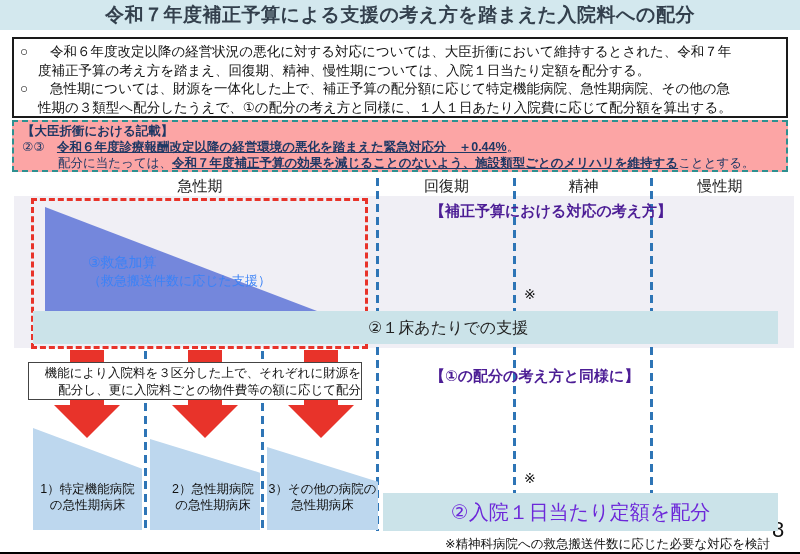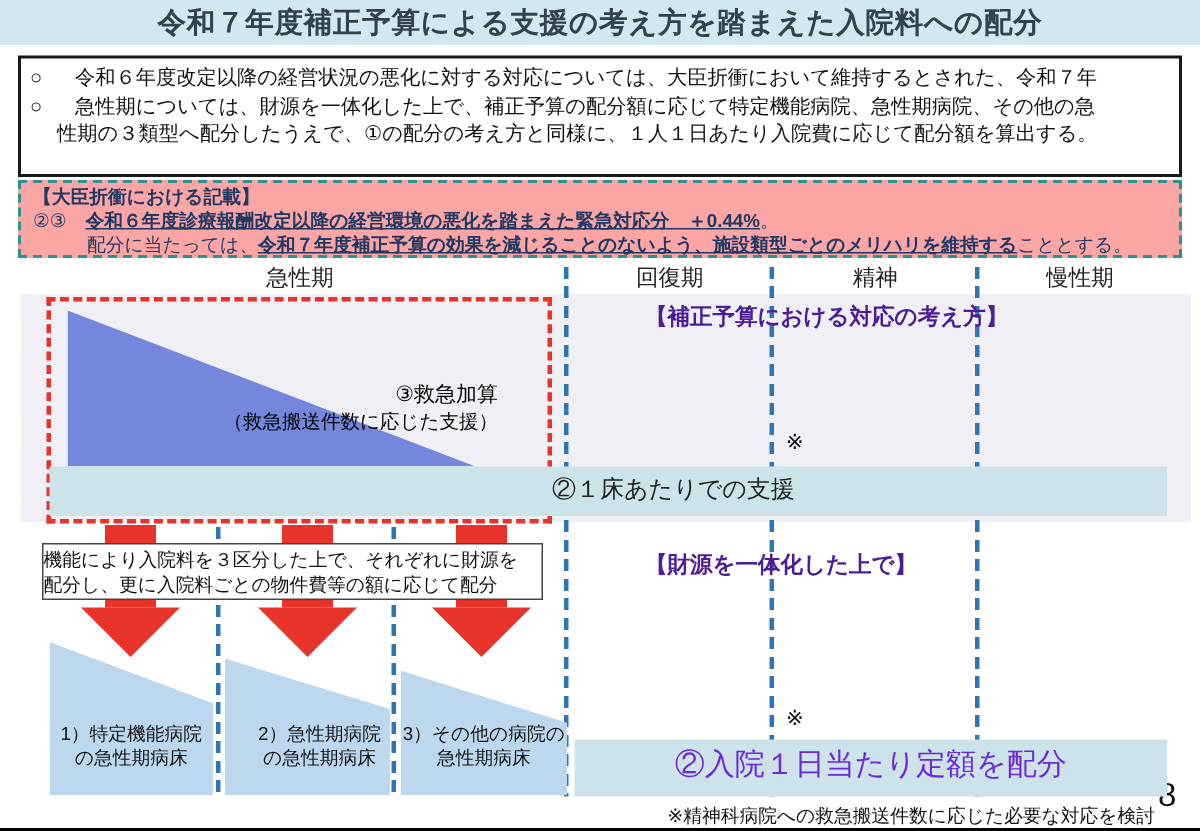--- a/index.html
+++ b/index.html
@@ -55,25 +55,25 @@
   .red-dash-box {
     position:absolute; left:31px; top:198px; width:337px; height:151px;
     border:3px dashed #e8332a; z-index:2; background:transparent;
   }
   .tri-main {
     position:absolute; left:45px; top:207px; width:272px; height:104px;
     background:#7487dc; clip-path:polygon(0 0,100% 100%,0 100%); z-index:2;
   }
   .tri-label {
     position:absolute; left:88px; top:252px; width:244px; z-index:3;
-    text-align:right; color:#000000;
+    text-align:left; color:#3b82f6;
   }
   .tri-label .l1 { font-size:14px; line-height:20px; }
   .tri-label .l2 { font-size:13px; line-height:18px; }
-  .band { position:absolute; background:#cbe3e9; z-index:2;font-family:Liberation Mono, monospace; }
+  .band { position:absolute; background:#cbe3e9; z-index:2; }
   .band1 { left:33px; top:311px; width:745px; height:33px; }
   .band1 .band-text {
     position:absolute; left:335px; top:0; line-height:33px; font-size:16px; color:#222;
   }
   .band2 { left:383px; top:493px; width:395px; height:38px; text-align:center; }
   .band2 .band-text { line-height:38px; font-size:20px; color:#6d28d9; }
   .side-heading {
     position:absolute; font-weight:bold; font-size:15px;
     color:#4c1d95; z-index:3;
   }
@@ -86,21 +86,21 @@
   .arrow-stem { position:absolute; width:34px; top:350px; height:55px; background:#e8332a; z-index:2; }
   .arrow-head {
     position:absolute; top:405px; width:0; height:0; z-index:2;
     border-left:33px solid transparent; border-right:33px solid transparent;
     border-top:33px solid #e8332a;
   }
   
   .arrow-box {
     position:absolute; left:28px; top:362px; width:334px; height:38px;
     background:#fff; border:1px solid #444; z-index:4;
-    text-align:left; font-size:12.5px; line-height:17px; color:#111;
+    text-align:right; font-size:12.5px; line-height:17px; color:#111;
     padding-top:2px;
   }
   
   .trap { position:absolute; background:#bdd7ee; z-index:2; }
   .trap1 { left:33px;  top:428px; width:109px; height:102px;
            clip-path:polygon(0 0,100% 40%,100% 100%,0 100%); }
   .trap2 { left:150px; top:439px; width:110px; height:91px;
            clip-path:polygon(0 0,100% 37%,100% 100%,0 100%); }
   .trap3 { left:267px; top:447px; width:111px; height:83px;
            clip-path:polygon(0 0,100% 42%,100% 100%,0 100%); }
@@ -125,20 +125,21 @@
 <body>
 
 <div class="slide">
 
   <div class="title-bar">
     <div class="t">令和７年度補正予算による支援の考え方を踏まえた入院料への配分</div>
   </div>
 
   <div class="summary-box">
     <div class="bullet-line1"><span class="bullet-marker">○</span><span>令和６年度改定以降の経営状況の悪化に対する対応については、大臣折衝において維持するとされた、令和７年</span></div>
+    <div class="bullet-line2">度補正予算の考え方を踏まえ、回復期、精神、慢性期については、入院１日当たり定額を配分する。</div>
     <div class="bullet-line1"><span class="bullet-marker">○</span><span>急性期については、財源を一体化した上で、補正予算の配分額に応じて特定機能病院、急性期病院、その他の急</span></div>
     <div class="bullet-line2">性期の３類型へ配分したうえで、①の配分の考え方と同様に、１人１日あたり入院費に応じて配分額を算出する。</div>
   </div>
 
   <div class="minister-box">
     <div class="head">【大臣折衝における記載】</div>
     <div><span>②③　</span><span class="ul">令和６年度診療報酬改定以降の経営環境の悪化を踏まえた緊急対応分　＋0.44%</span><span>。</span></div>
     <div class="minister-line3"><span>配分に当たっては、</span><span class="ul">令和７年度補正予算の効果を減じることのないよう、施設類型ごとのメリハリを維持する</span><span>こととする。</span></div>
   </div>
 
@@ -161,21 +162,21 @@
     <div class="l1">③救急加算</div>
     <div class="l2">（救急搬送件数に応じた支援）</div>
   </div>
 
   <div class="band band1">
     <span class="band-text">②１床あたりでの支援</span>
   </div>
 
   <div class="side-heading heading-hosei">【補正予算における対応の考え方】</div>
   <div class="asterisk ast-upper">※</div>
-  <div class="side-heading heading-shinryo">【財源を一体化した上で】</div>
+  <div class="side-heading heading-shinryo">【①の配分の考え方と同様に】</div>
   <div class="asterisk ast-lower">※</div>
 
   <div class="arrow-stem" style="left:70px;"></div>
   <div class="arrow-head" style="left:54px;"></div>
   <div class="arrow-stem" style="left:188px;"></div>
   <div class="arrow-head" style="left:172px;"></div>
   <div class="arrow-stem" style="left:304px;"></div>
   <div class="arrow-head" style="left:288px;"></div>
 
   <div class="arrow-box">

